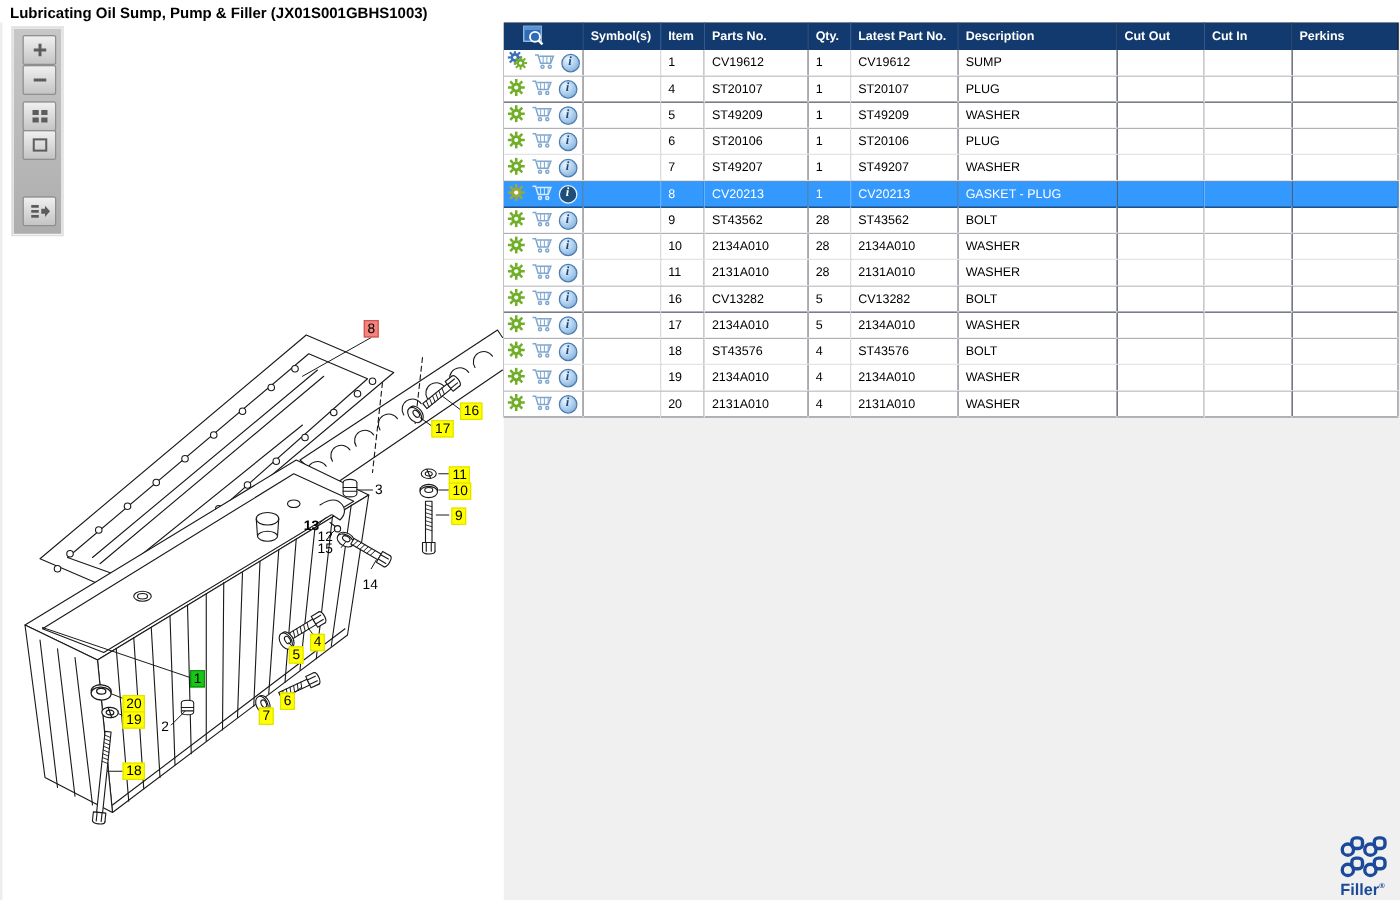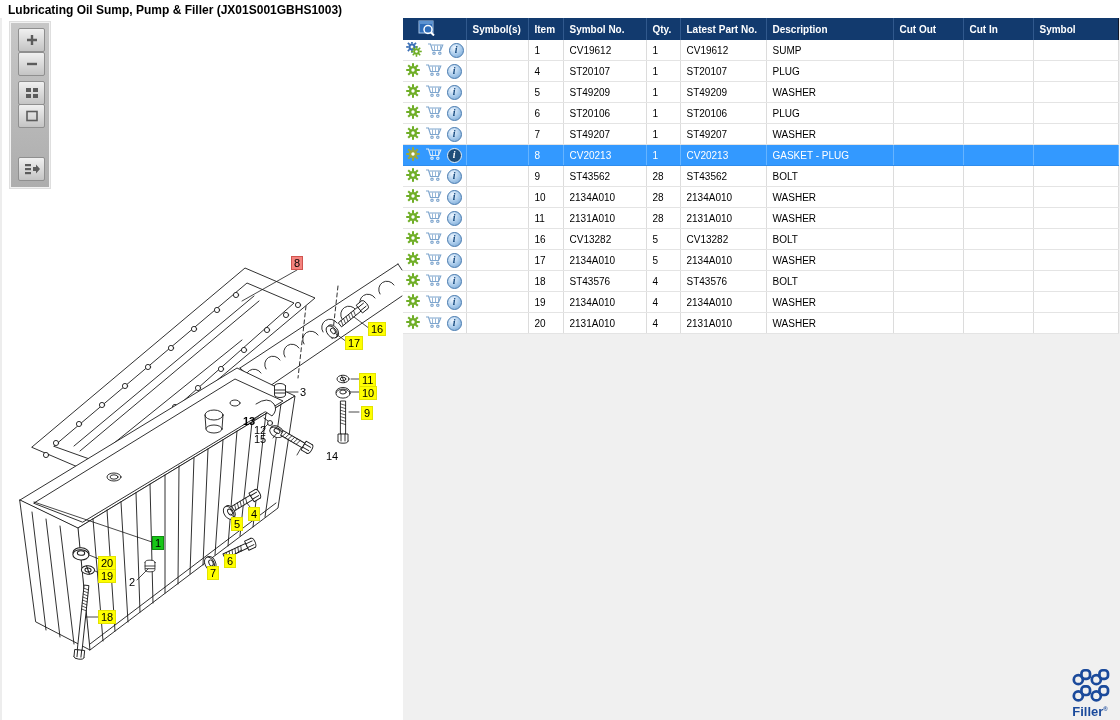--- a/index.html
+++ b/index.html
@@ -264,21 +264,21 @@
       <div class="co red" style="left: 289px; top: 238px;">8</div>
       <div class="co yellow" style="left: 366px; top: 304px;">16</div>
       <div class="co yellow" style="left: 343px; top: 318px;">17</div>
       <div class="co yellow" style="left: 357px; top: 355px;">11</div>
       <div class="co yellow" style="left: 357px; top: 368px;">10</div>
       <div class="co yellow" style="left: 359px; top: 388px;">9</div>
       <div class="co plain" style="left: 298px; top: 368px;">3</div>
       <div class="co plain" style="left: 241px; top: 397px; font-weight: bold;">13</div>
       <div class="co plain" style="left: 252px; top: 406px;">12</div>
       <div class="co plain" style="left: 252px; top: 415px;">15</div>
-      <div class="co plain" style="left: 288px; top: 432px; margin-left: 36px;">14</div>
+      <div class="co plain" style="left: 288px; top: 444px;">14</div>
       <div class="co yellow" style="left: 246px; top: 489px;">4</div>
       <div class="co yellow" style="left: 229px; top: 499px;">5</div>
       <div class="co green" style="left: 150px; top: 518px;">1</div>
       <div class="co yellow" style="left: 222px; top: 536px;">6</div>
       <div class="co yellow" style="left: 205px; top: 548px;">7</div>
       <div class="co plain" style="left: 127px; top: 558px;">2</div>
       <div class="co yellow" style="left: 96px; top: 538px;">20</div>
       <div class="co yellow" style="left: 96px; top: 551px;">19</div>
       <div class="co yellow" style="left: 96px; top: 592px;">18</div>
     </div>
@@ -303,27 +303,27 @@
           <th>
   <svg width="19" height="16" viewBox="0 0 19 16">
     <rect x="2" y="1" width="14" height="12" fill="#2e6cb8" stroke="#a8c6e8"></rect>
     <rect x="2" y="1" width="14" height="3" fill="#5d93d1"></rect>
     <circle cx="11" cy="9.5" r="4" fill="none" stroke="#fff" stroke-width="1.5"></circle>
     <path d="M14,12.5 L17,15.5" stroke="#fff" stroke-width="2"></path>
   </svg>
 </th>
           <th>Symbol(s)</th>
           <th>Item</th>
-          <th>Symbol No.</th>
+          <th>Parts No.</th>
           <th>Qty.</th>
           <th>Latest Part No.</th>
           <th>Description</th>
           <th>Cut Out</th>
           <th>Cut In</th>
-          <th>Symbol</th>
+          <th>Perkins</th>
         </tr>
       </thead>
     <tbody id="tbl-body">
         <tr>
           <td class="c-icons">
   <span class="gicon"><svg width="16" height="15" viewBox="0 0 16 15">
                 <g color="#3a6fb5">
                   <use href="#gearShape" transform="translate(0,-1) scale(0.85)"></use>
                 </g>
                 <g color="#6fae26">

